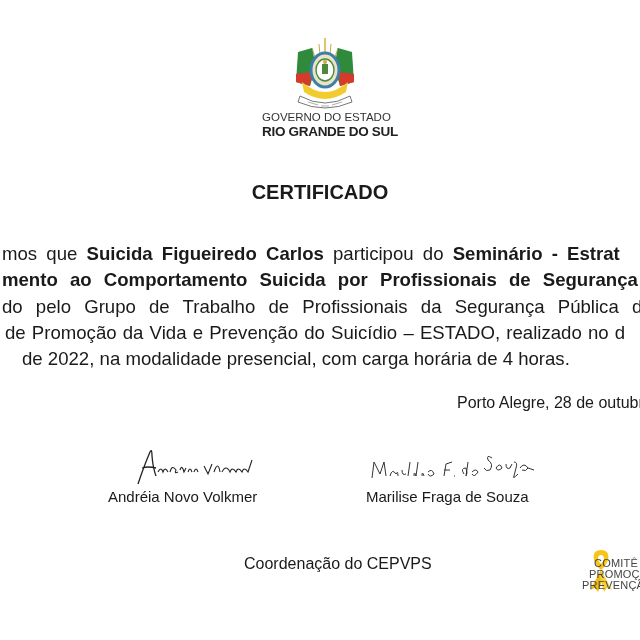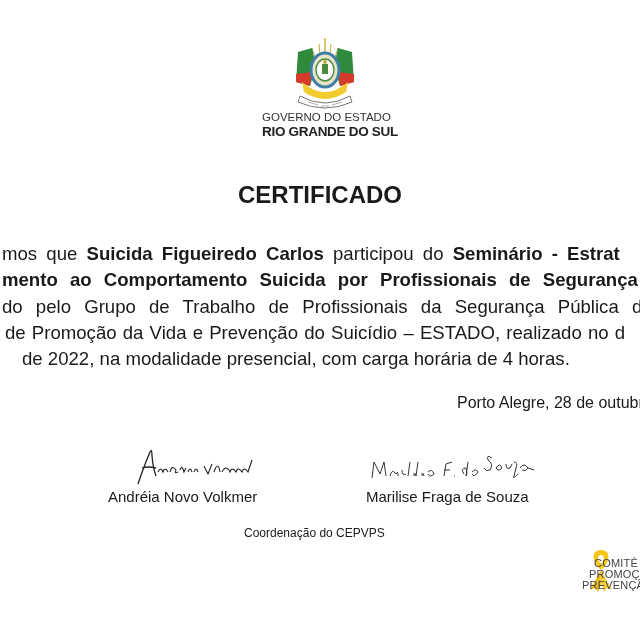--- a/index.html
+++ b/index.html
@@ -4,27 +4,27 @@
 <style>
   html, body { margin:0; padding:0; }
   body {
     width:640px; height:640px; overflow:hidden; background:#ffffff;
     position:relative; font-family:"Liberation Sans", sans-serif; color:#1a1a1a;
   }
   .abs { position:absolute; }
   #logo { left:290px; top:36px; width:70px; height:76px; }
   .gov-line1 { left:262px; top:111px; width:126px; text-align:left; font-size:11.5px; color:#333; letter-spacing:0; white-space:nowrap; }
   .gov-line2 { left:262px; top:124px; width:126px; text-align:right; font-size:13.5px; font-weight:bold; color:#222; white-space:nowrap; letter-spacing:-0.3px; }
-  .title { left:0; top:181px; width:640px; text-align:center; font-size:24px; font-weight:bold; color:#1a1a1a; }
+  .title { left:0; top:181px; width:640px; text-align:center; font-size:20px; font-weight:bold; color:#1a1a1a; }
   .line { position:absolute; white-space:nowrap; font-size:18.6px; line-height:26px; color:#1a1a1a; }
   .line b { font-weight:bold; }
   .place { left:457px; top:394px; font-size:16px; white-space:nowrap; }
   .sigimg { position:absolute; }
   .signame { font-size:15px; white-space:nowrap; }
-  .coord { left:244px; top:526px; font-size:12px; white-space:nowrap; }
+  .coord { left:244px; top:555px; font-size:16px; white-space:nowrap; }
   #ribbon { left:586px; top:546px; width:30px; height:48px; }
   .cepvps-txt { font-size:11px; color:#444; white-space:nowrap; line-height:11px; letter-spacing:0.2px; }
 </style>
 </head>
 <body>
 
 <svg id="logo" class="abs" viewBox="0 0 70 76">
 
   <line x1="35" y1="2" x2="35" y2="30" stroke="#d4b84a" stroke-width="1.6"></line>
   <line x1="29" y1="8" x2="31" y2="30" stroke="#c9a93a" stroke-width="1"></line>

